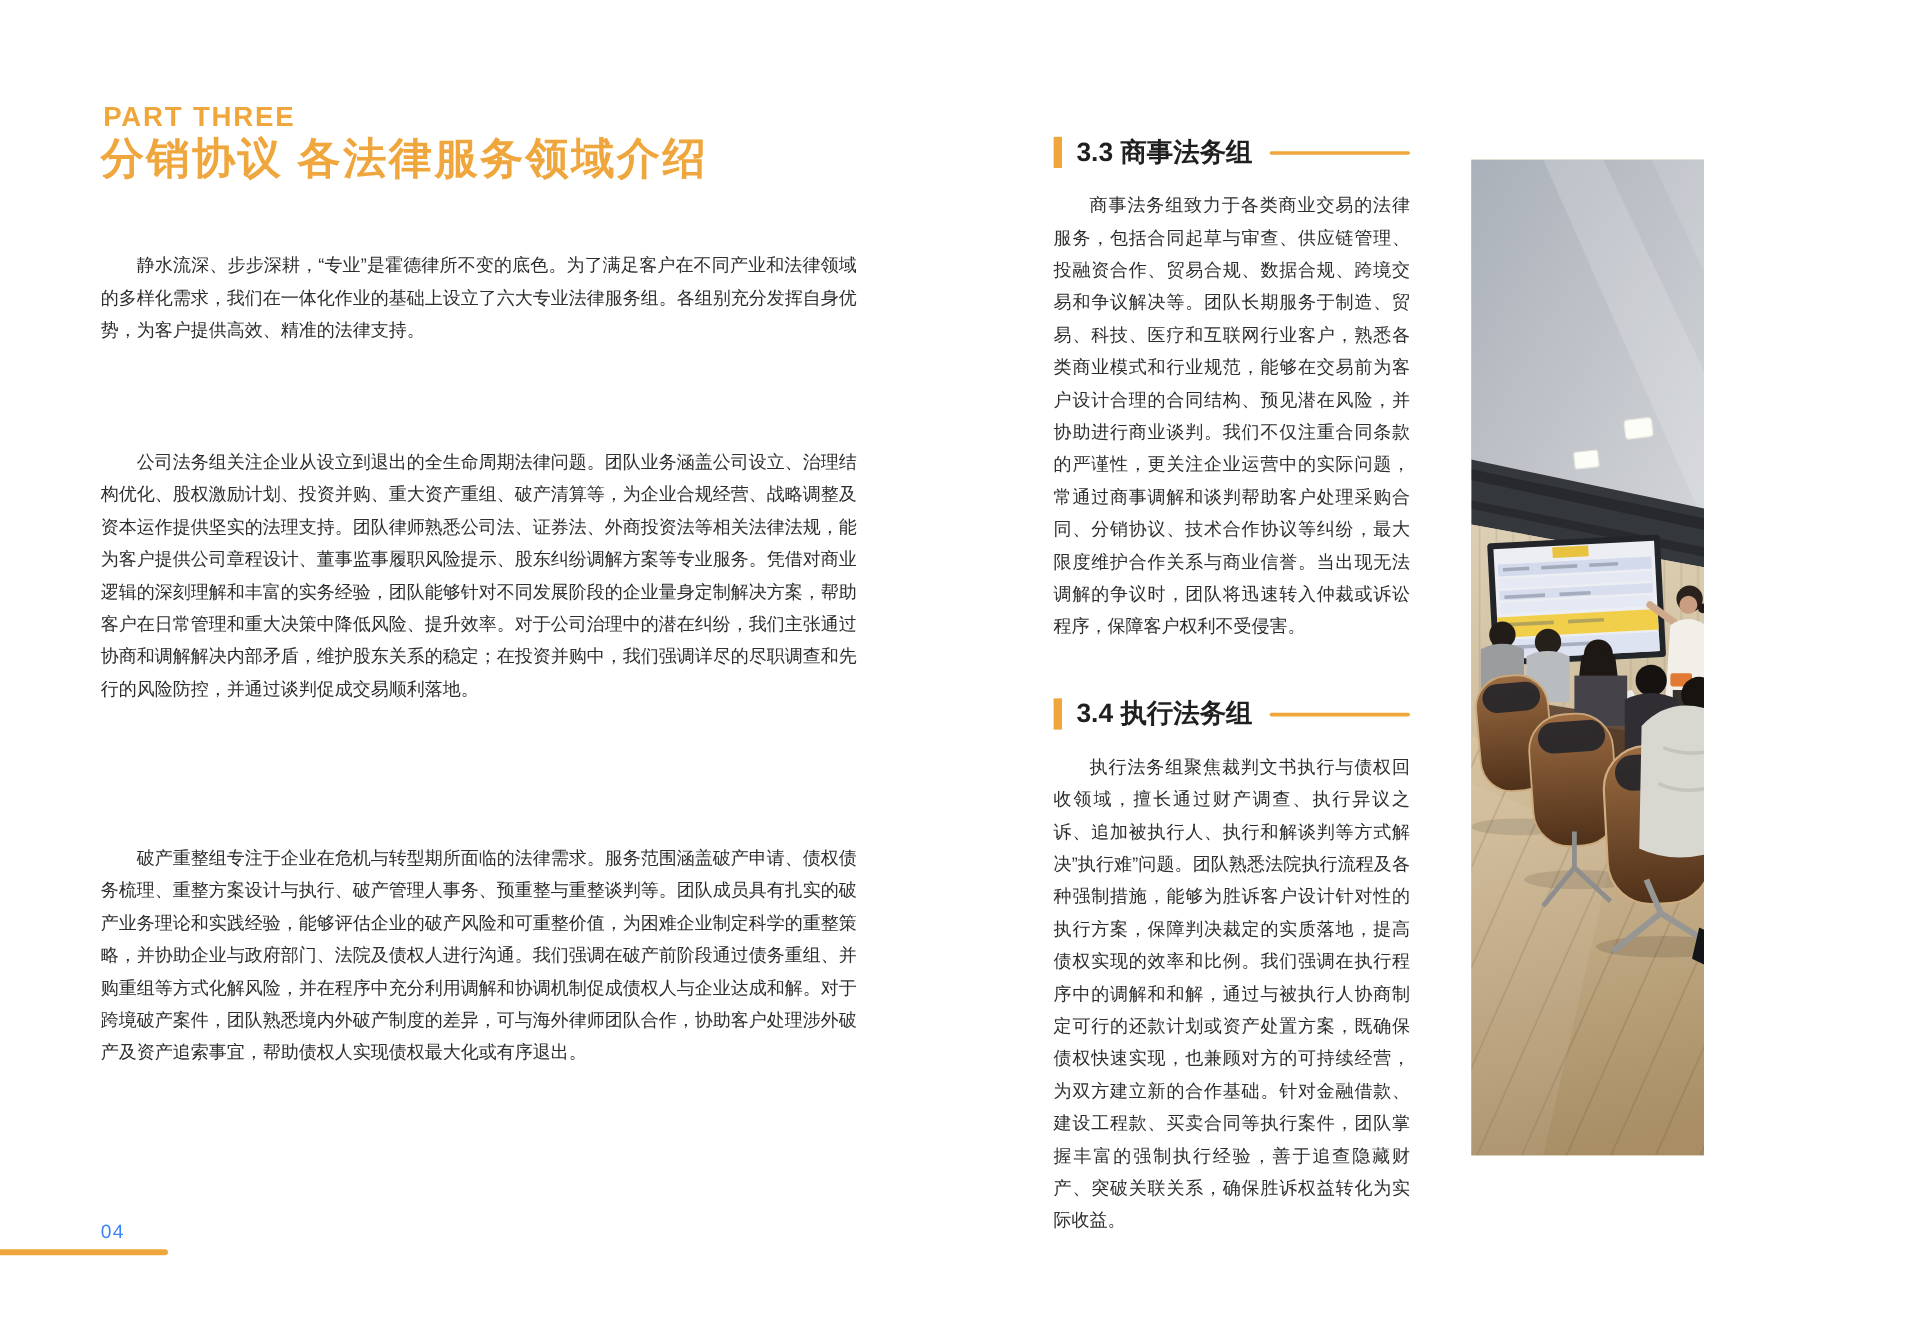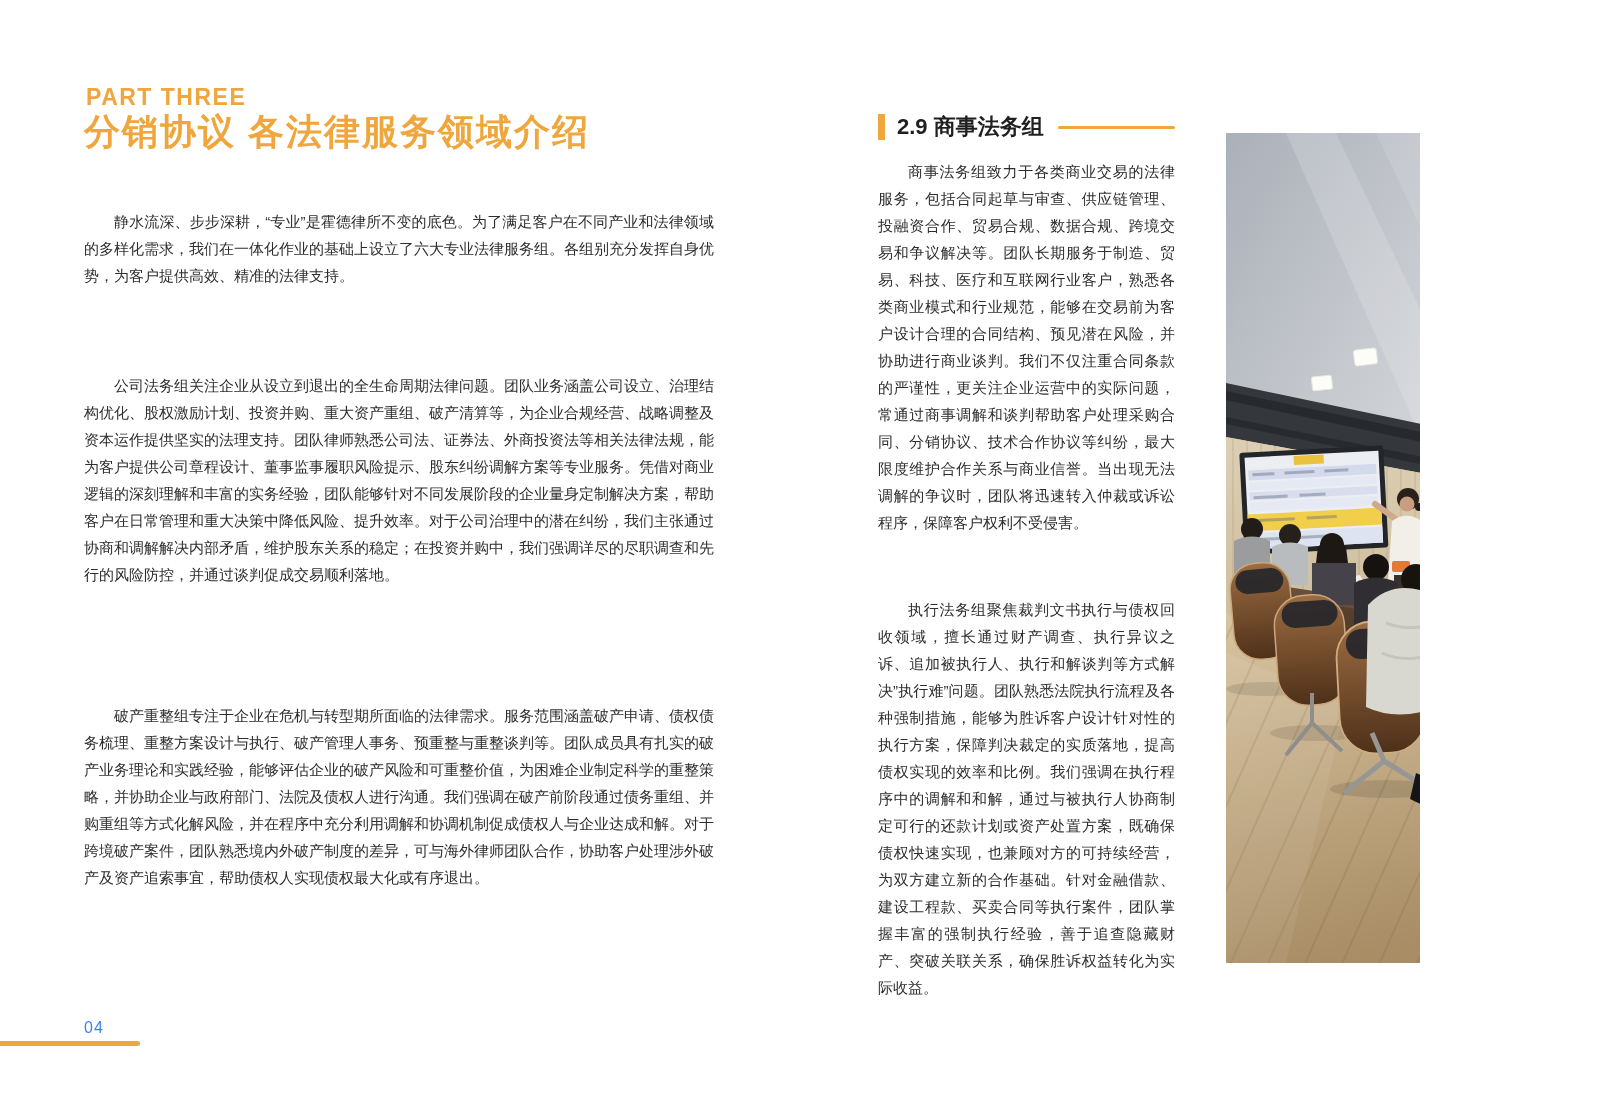--- a/index.html
+++ b/index.html
@@ -60,27 +60,32 @@
   <div class="sec sec-left" style="top:686px;">
     <p class="body-text sec-body">破产重整组专注于企业在危机与转型期所面临的法律需求。服务范围涵盖破产申请、债权债务梳理、重整方案设计与执行、破产管理人事务、预重整与重整谈判等。团队成员具有扎实的破产业务理论和实践经验，能够评估企业的破产风险和可重整价值，为困难企业制定科学的重整策略，并协助企业与政府部门、法院及债权人进行沟通。我们强调在破产前阶段通过债务重组、并购重组等方式化解风险，并在程序中充分利用调解和协调机制促成债权人与企业达成和解。对于跨境破产案件，团队熟悉境内外破产制度的差异，可与海外律师团队合作，协助客户处理涉外破产及资产追索事宜，帮助债权人实现债权最大化或有序退出。</p>
   </div>
 
   <div class="page-num left">04</div>
   <div class="page-bar left"></div>
 
   <div class="sec sec-right" style="top:112px;">
     <div class="sec-head">
       <span class="sec-bar"></span>
-      <h2 class="sec-title">2.9 商事法务组</h2>
+      <h2 class="sec-title">3.3 商事法务组</h2>
       <span class="sec-rule"></span>
     </div>
     <p class="body-text sec-body">商事法务组致力于各类商业交易的法律服务，包括合同起草与审查、供应链管理、投融资合作、贸易合规、数据合规、跨境交易和争议解决等。团队长期服务于制造、贸易、科技、医疗和互联网行业客户，熟悉各类商业模式和行业规范，能够在交易前为客户设计合理的合同结构、预见潜在风险，并协助进行商业谈判。我们不仅注重合同条款的严谨性，更关注企业运营中的实际问题，常通过商事调解和谈判帮助客户处理采购合同、分销协议、技术合作协议等纠纷，最大限度维护合作关系与商业信誉。当出现无法调解的争议时，团队将迅速转入仲裁或诉讼程序，保障客户权利不受侵害。</p>
   </div>
 
   <div class="sec sec-right" style="top:580px;">
+    <div class="sec-head">
+      <span class="sec-bar"></span>
+      <h2 class="sec-title">3.4 执行法务组</h2>
+      <span class="sec-rule"></span>
+    </div>
     <p class="body-text sec-body">执行法务组聚焦裁判文书执行与债权回收领域，擅长通过财产调查、执行异议之诉、追加被执行人、执行和解谈判等方式解决”执行难”问题。团队熟悉法院执行流程及各种强制措施，能够为胜诉客户设计针对性的执行方案，保障判决裁定的实质落地，提高债权实现的效率和比例。我们强调在执行程序中的调解和和解，通过与被执行人协商制定可行的还款计划或资产处置方案，既确保债权快速实现，也兼顾对方的可持续经营，为双方建立新的合作基础。针对金融借款、建设工程款、买卖合同等执行案件，团队掌握丰富的强制执行经验，善于追查隐藏财产、突破关联关系，确保胜诉权益转化为实际收益。</p>
   </div>
 
   <div class="page-num right">05</div>
   <div class="page-bar right"></div>
 
   <div class="photo">
     <svg width="384" height="830" viewBox="0 0 384 830" xmlns="http://www.w3.org/2000/svg">
       <defs>
         <linearGradient id="gCeil" x1="0" y1="0" x2="1" y2="0.45">

